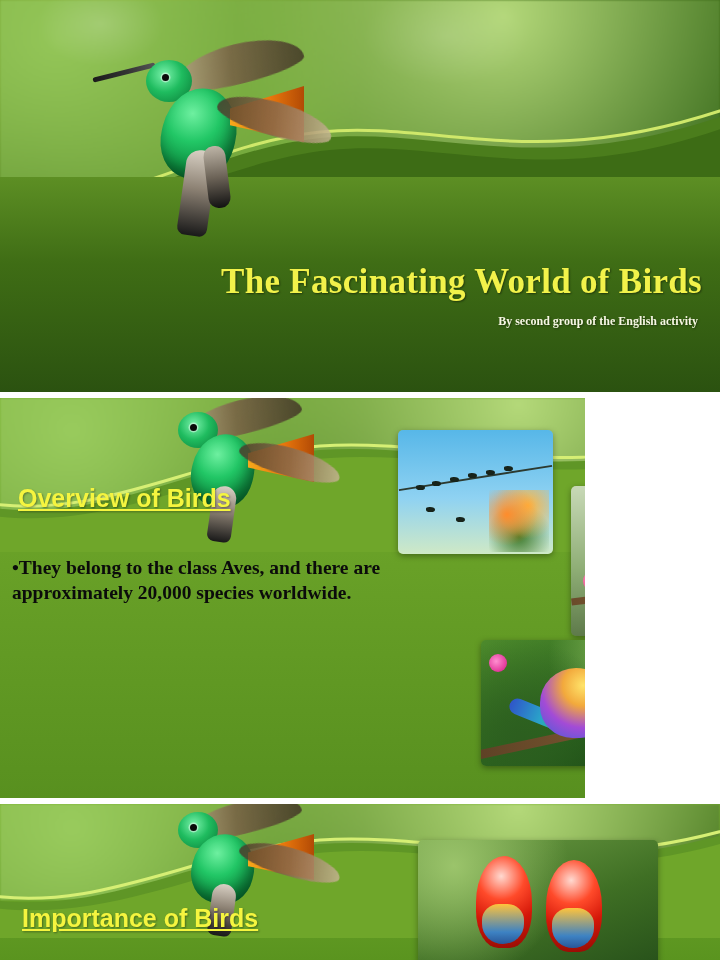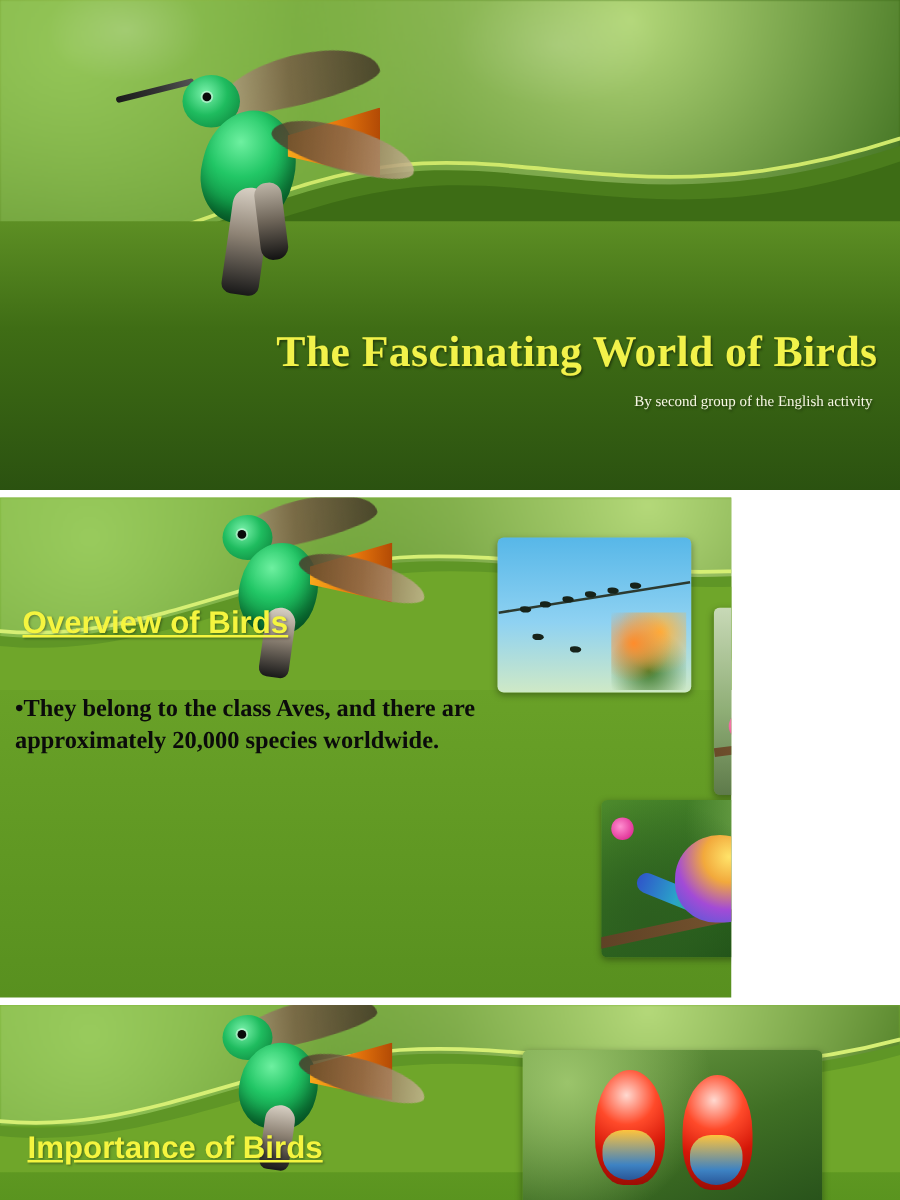--- a/index.html
+++ b/index.html
@@ -243,21 +243,21 @@
     font-size: 35px;
     color: #f2f24a;
     letter-spacing: 0.3px;
     text-shadow: 1px 1px 2px rgba(0,0,0,0.45);
     padding-left: 28px;
   }
   .s1-sub {
     position: absolute; left: 0; right: 22px; top: 314px;
     text-align: right;
     font-family: "Liberation Serif", serif;
-    font-weight: normal;
+    font-weight: bold;
     font-size: 12px;
     color: #f7f7e4;
     text-shadow: 1px 1px 2px rgba(0,0,0,0.4);
   }
 
   .heading {
     font-family: "Liberation Sans", sans-serif;
     font-weight: bold;
     font-size: 25px;
     color: #f5f53f;

